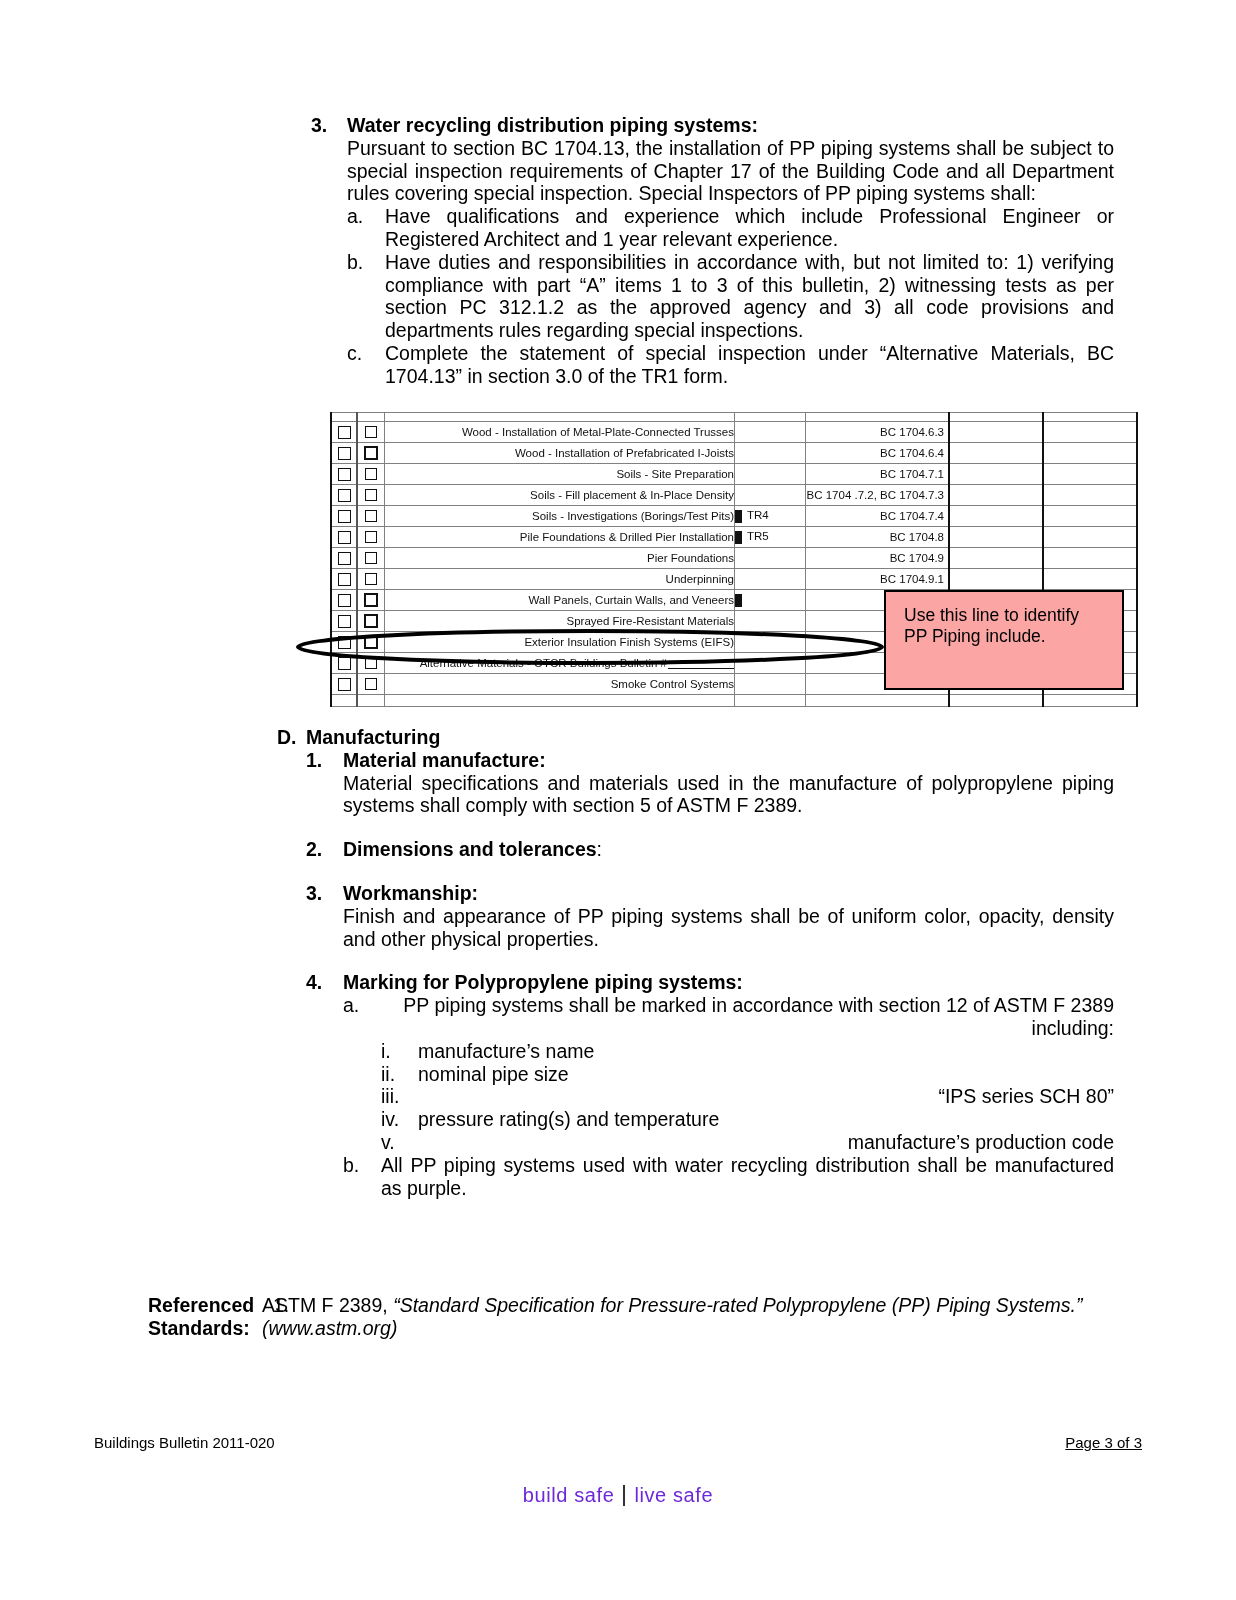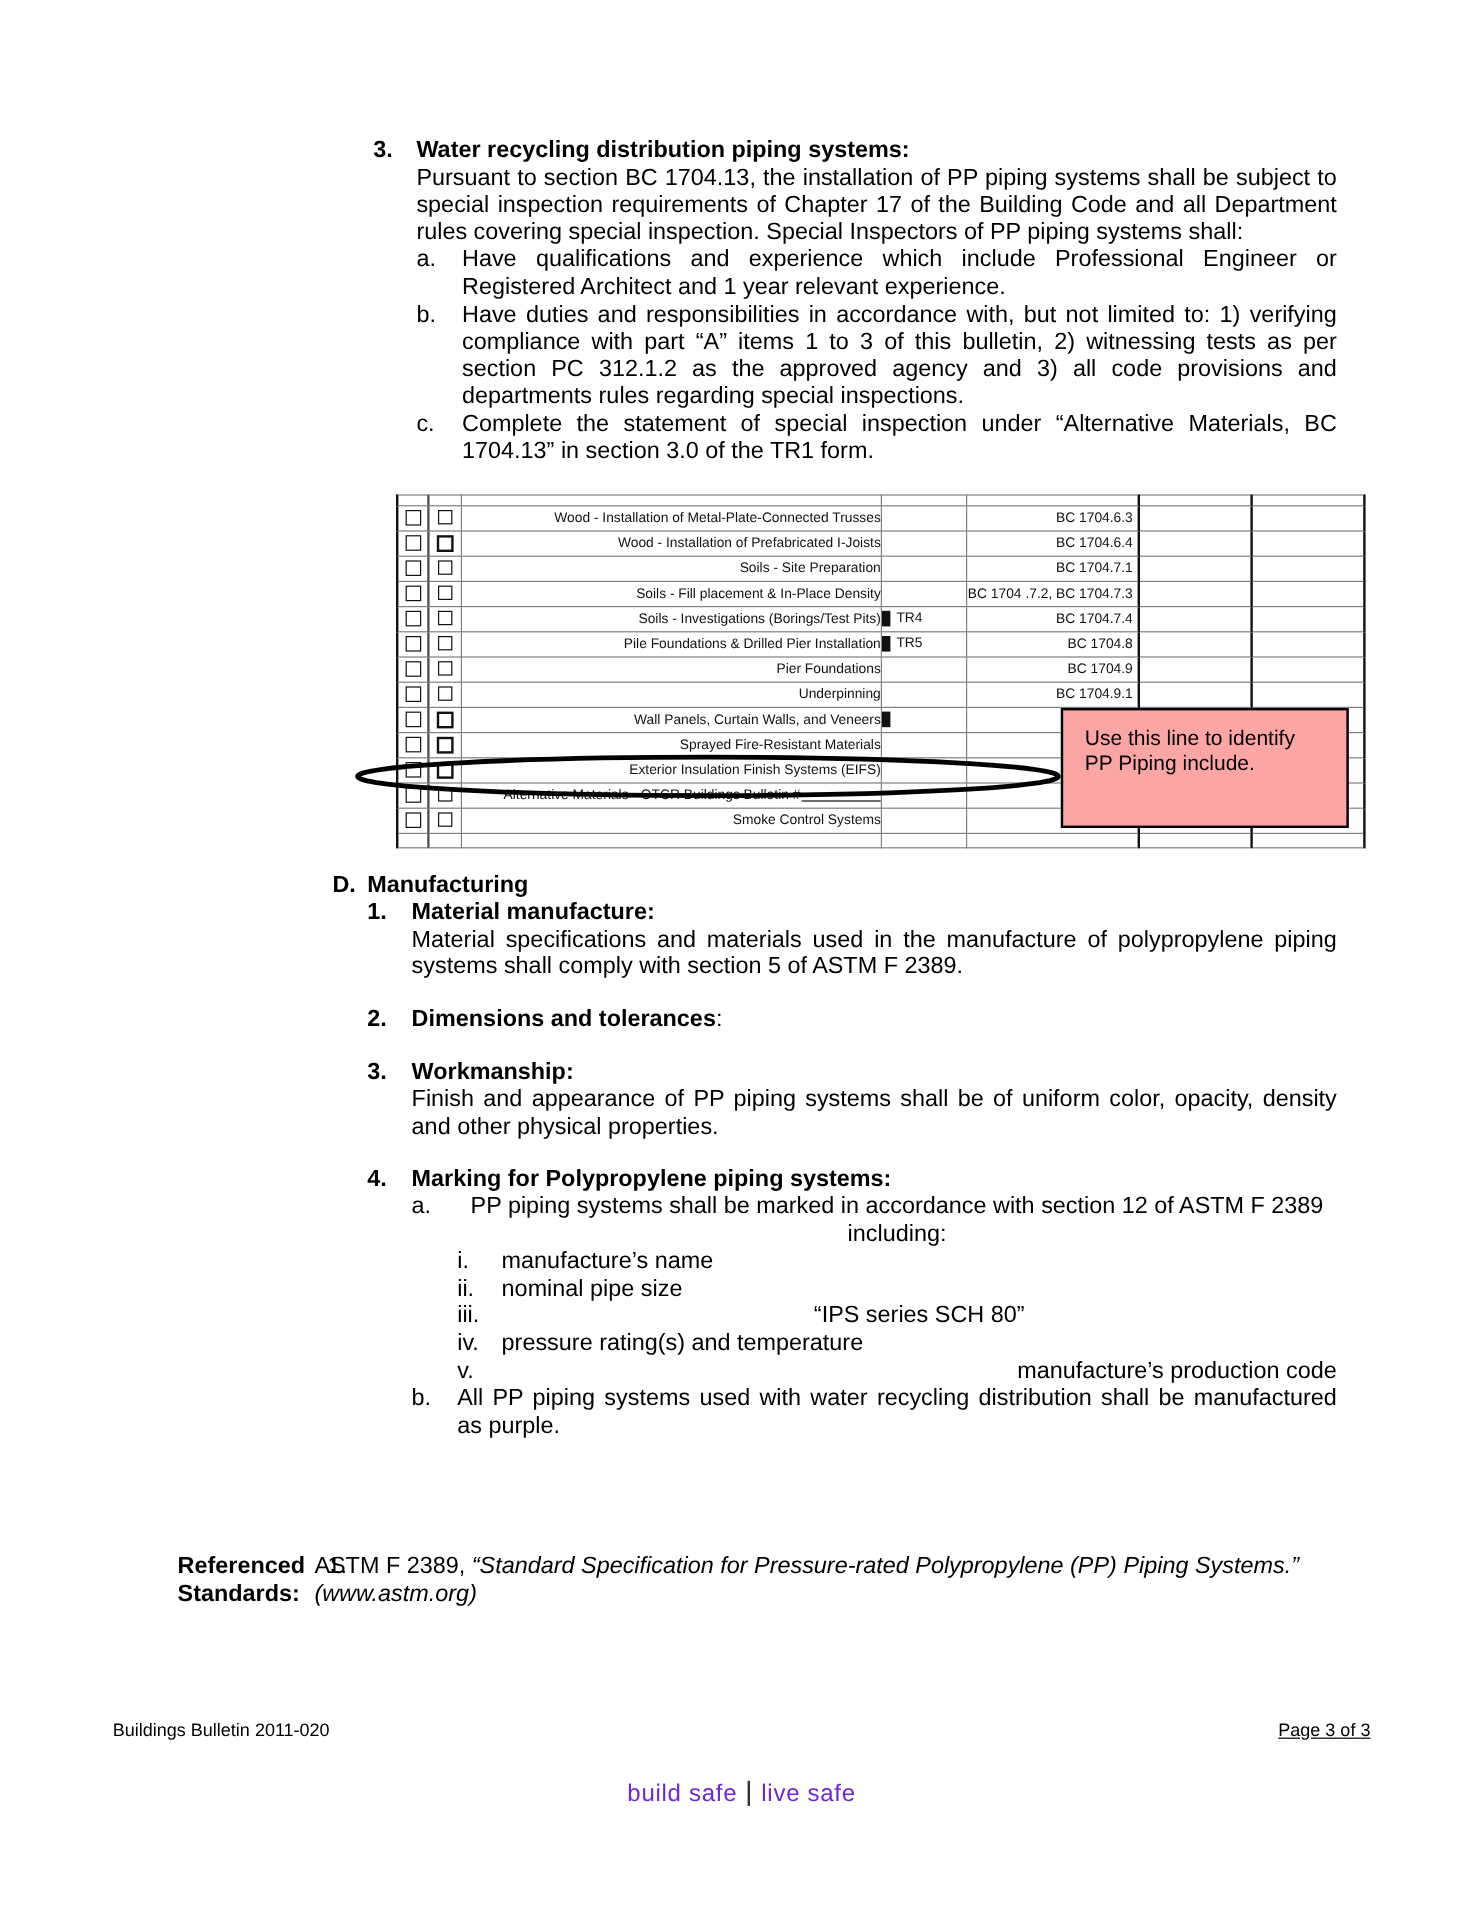--- a/index.html
+++ b/index.html
@@ -430,35 +430,35 @@
       <div class="gap"></div>
 
       <div class="row body-text">
         <span class="marker lvl1-marker bold">4.</span>
         <span class="content bold" style="text-align:left">Marking for Polypropylene piping systems:</span>
       </div>
 
       <div class="lvl1-body">
         <div class="row body-text">
           <span class="marker lvl2-marker">a.</span>
-          <span class="content" style="text-align:center">PP piping systems shall be marked in accordance with section 12 of ASTM F 2389 including:</span>
+          <span class="content" style="text-align:right">PP piping systems shall be marked in accordance with section 12 of ASTM F 2389 including:</span>
         </div>
 
         <div class="lvl3">
           <div class="row body-text">
             <span class="marker lvl3-marker">i.</span>
             <span class="content" style="text-align:left">manufacture’s name</span>
           </div>
           <div class="row body-text">
             <span class="marker lvl3-marker">ii.</span>
             <span class="content" style="text-align:left">nominal pipe size</span>
           </div>
           <div class="row body-text">
             <span class="marker lvl3-marker">iii.</span>
-            <span class="content" style="text-align:center">“IPS series SCH 80”</span>
+            <span class="content" style="text-align:right">“IPS series SCH 80”</span>
           </div>
           <div class="row body-text">
             <span class="marker lvl3-marker">iv.</span>
             <span class="content" style="text-align:left">pressure rating(s) and temperature</span>
           </div>
           <div class="row body-text">
             <span class="marker lvl3-marker">v.</span>
             <span class="content" style="text-align:right">manufacture’s production code</span>
           </div>
         </div>

